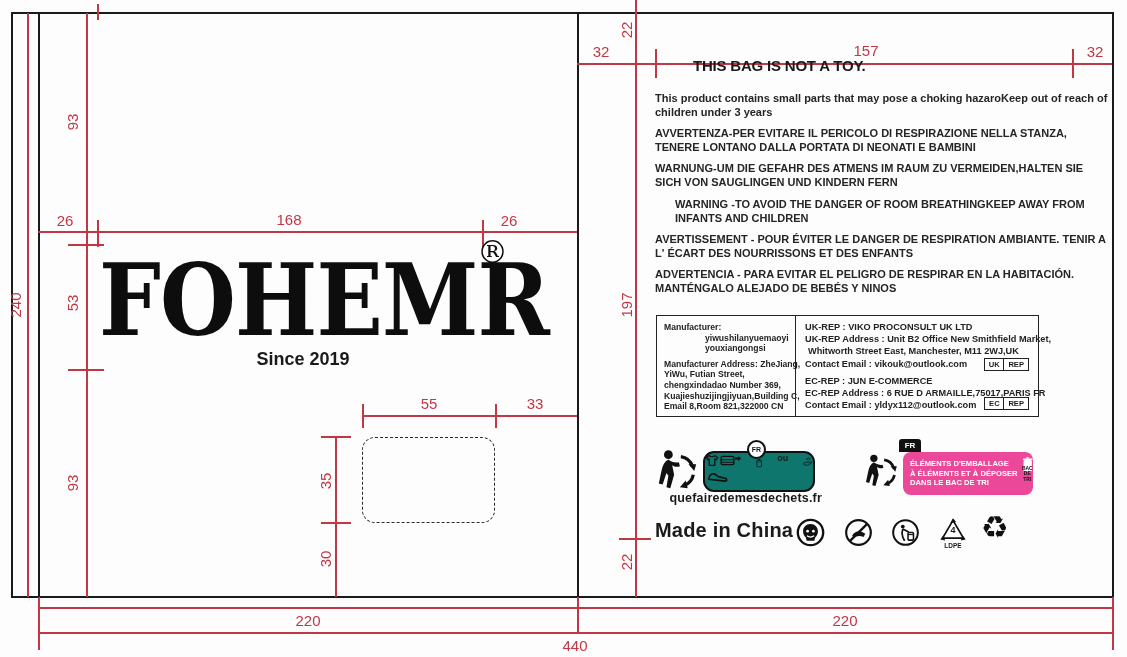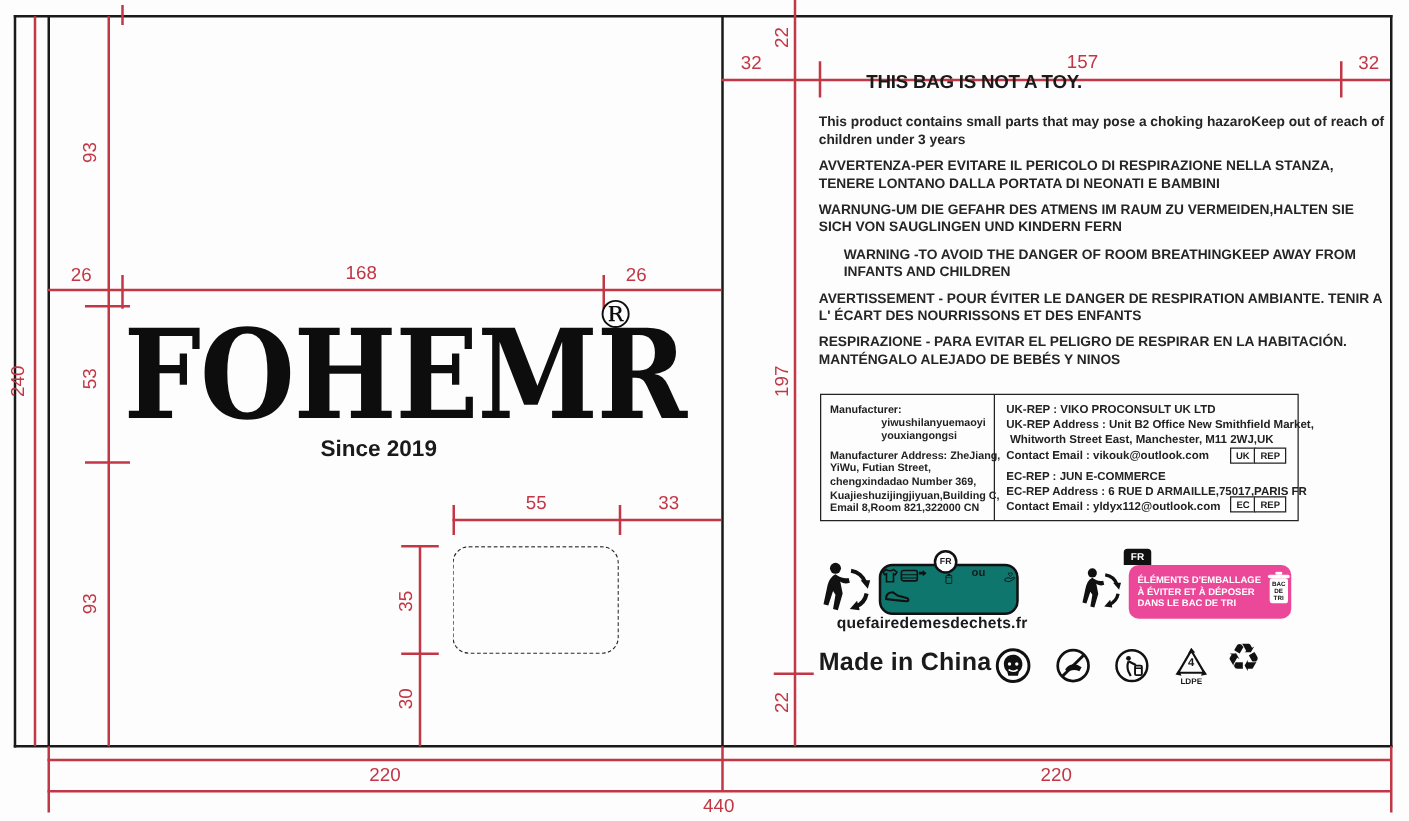--- a/index.html
+++ b/index.html
@@ -141,21 +141,21 @@
 <div class="window"></div>
 
 <div class="wtitle">
   <span class="small">THIS BAG IS NOT A TOY.</span>
 </div>
 <p class="wp" style="top:92px;">This product contains small parts that may pose a choking hazaroKeep out of reach of children under 3 years</p>
 <p class="wp" style="top:127px;">AVVERTENZA-PER EVITARE IL PERICOLO DI RESPIRAZIONE NELLA STANZA, TENERE LONTANO DALLA PORTATA DI NEONATI E BAMBINI</p>
 <p class="wp" style="top:162px;">WARNUNG-UM DIE GEFAHR DES ATMENS IM RAUM ZU VERMEIDEN,HALTEN SIE SICH VON SAUGLINGEN UND KINDERN FERN</p>
 <p class="wp" style="top:198px;margin-left:20px;">WARNING -TO AVOID THE DANGER OF ROOM BREATHINGKEEP AWAY FROM INFANTS AND CHILDREN</p>
 <p class="wp" style="top:233px;">AVERTISSEMENT - POUR ÉVITER LE DANGER DE RESPIRATION AMBIANTE. TENIR A L'  ÉCART DES NOURRISSONS ET DES ENFANTS</p>
-<p class="wp" style="top:268px;">RESPIRAZIONE - PARA EVITAR EL PELIGRO DE RESPIRAR EN LA HABITACIÓN. MANTÉNGALO ALEJADO DE BEBÉS Y NINOS</p>
+<p class="wp" style="top:268px;">ADVERTENCIA - PARA EVITAR EL PELIGRO DE RESPIRAR EN LA HABITACIÓN. MANTÉNGALO ALEJADO DE BEBÉS Y NINOS</p>
 
 <div class="ibox">
   <div class="cell-l">
     <div class="t">Manufacturer:</div>
     <div class="t" style="white-space:normal;word-break:break-all;margin-left:41px;">yiwushilanyuemaoyiyouxiangongsi</div>
     <div class="gap"></div>
     <div class="t">Manufacturer Address: ZheJiang,</div>
     <div class="t">YiWu, Futian Street,</div>
     <div class="t">chengxindadao Number 369,</div>
     <div class="t">Kuajieshuzijingjiyuan,Building C,</div>
@@ -233,21 +233,21 @@
   </g>
   <g fill="none" stroke="#111" stroke-width="3.4">
     <path d="M28 10a15 15 0 0 1 12 10"></path>
     <path d="M41 29a15 15 0 0 1-9 11"></path>
   </g>
 </svg>
 <div class="frtag">FR</div>
 <div class="blabel">
   <div class="lines">
     <div>ÉLÉMENTS D'EMBALLAGE</div>
-    <div>À ÉVITER ET À DÉPOSER</div>
+    <div>À ÉLÉMENTS ET À DÉPOSER</div>
     <div>DANS LE BAC DE TRI</div>
   </div>
   <div class="bintri">
     <svg style="position:absolute;inset:0;" viewBox="0 0 22 30">
       <rect x="3" y="6" width="16" height="22" rx="2.5" fill="#fff"></rect>
       <rect x="1.5" y="3" width="19" height="3" rx="1.5" fill="#fff"></rect>
       <rect x="8" y="0.4" width="6" height="2.6" rx="1" fill="#fff"></rect>
     </svg>
     <div class="txt">
       <div>BAC</div>

